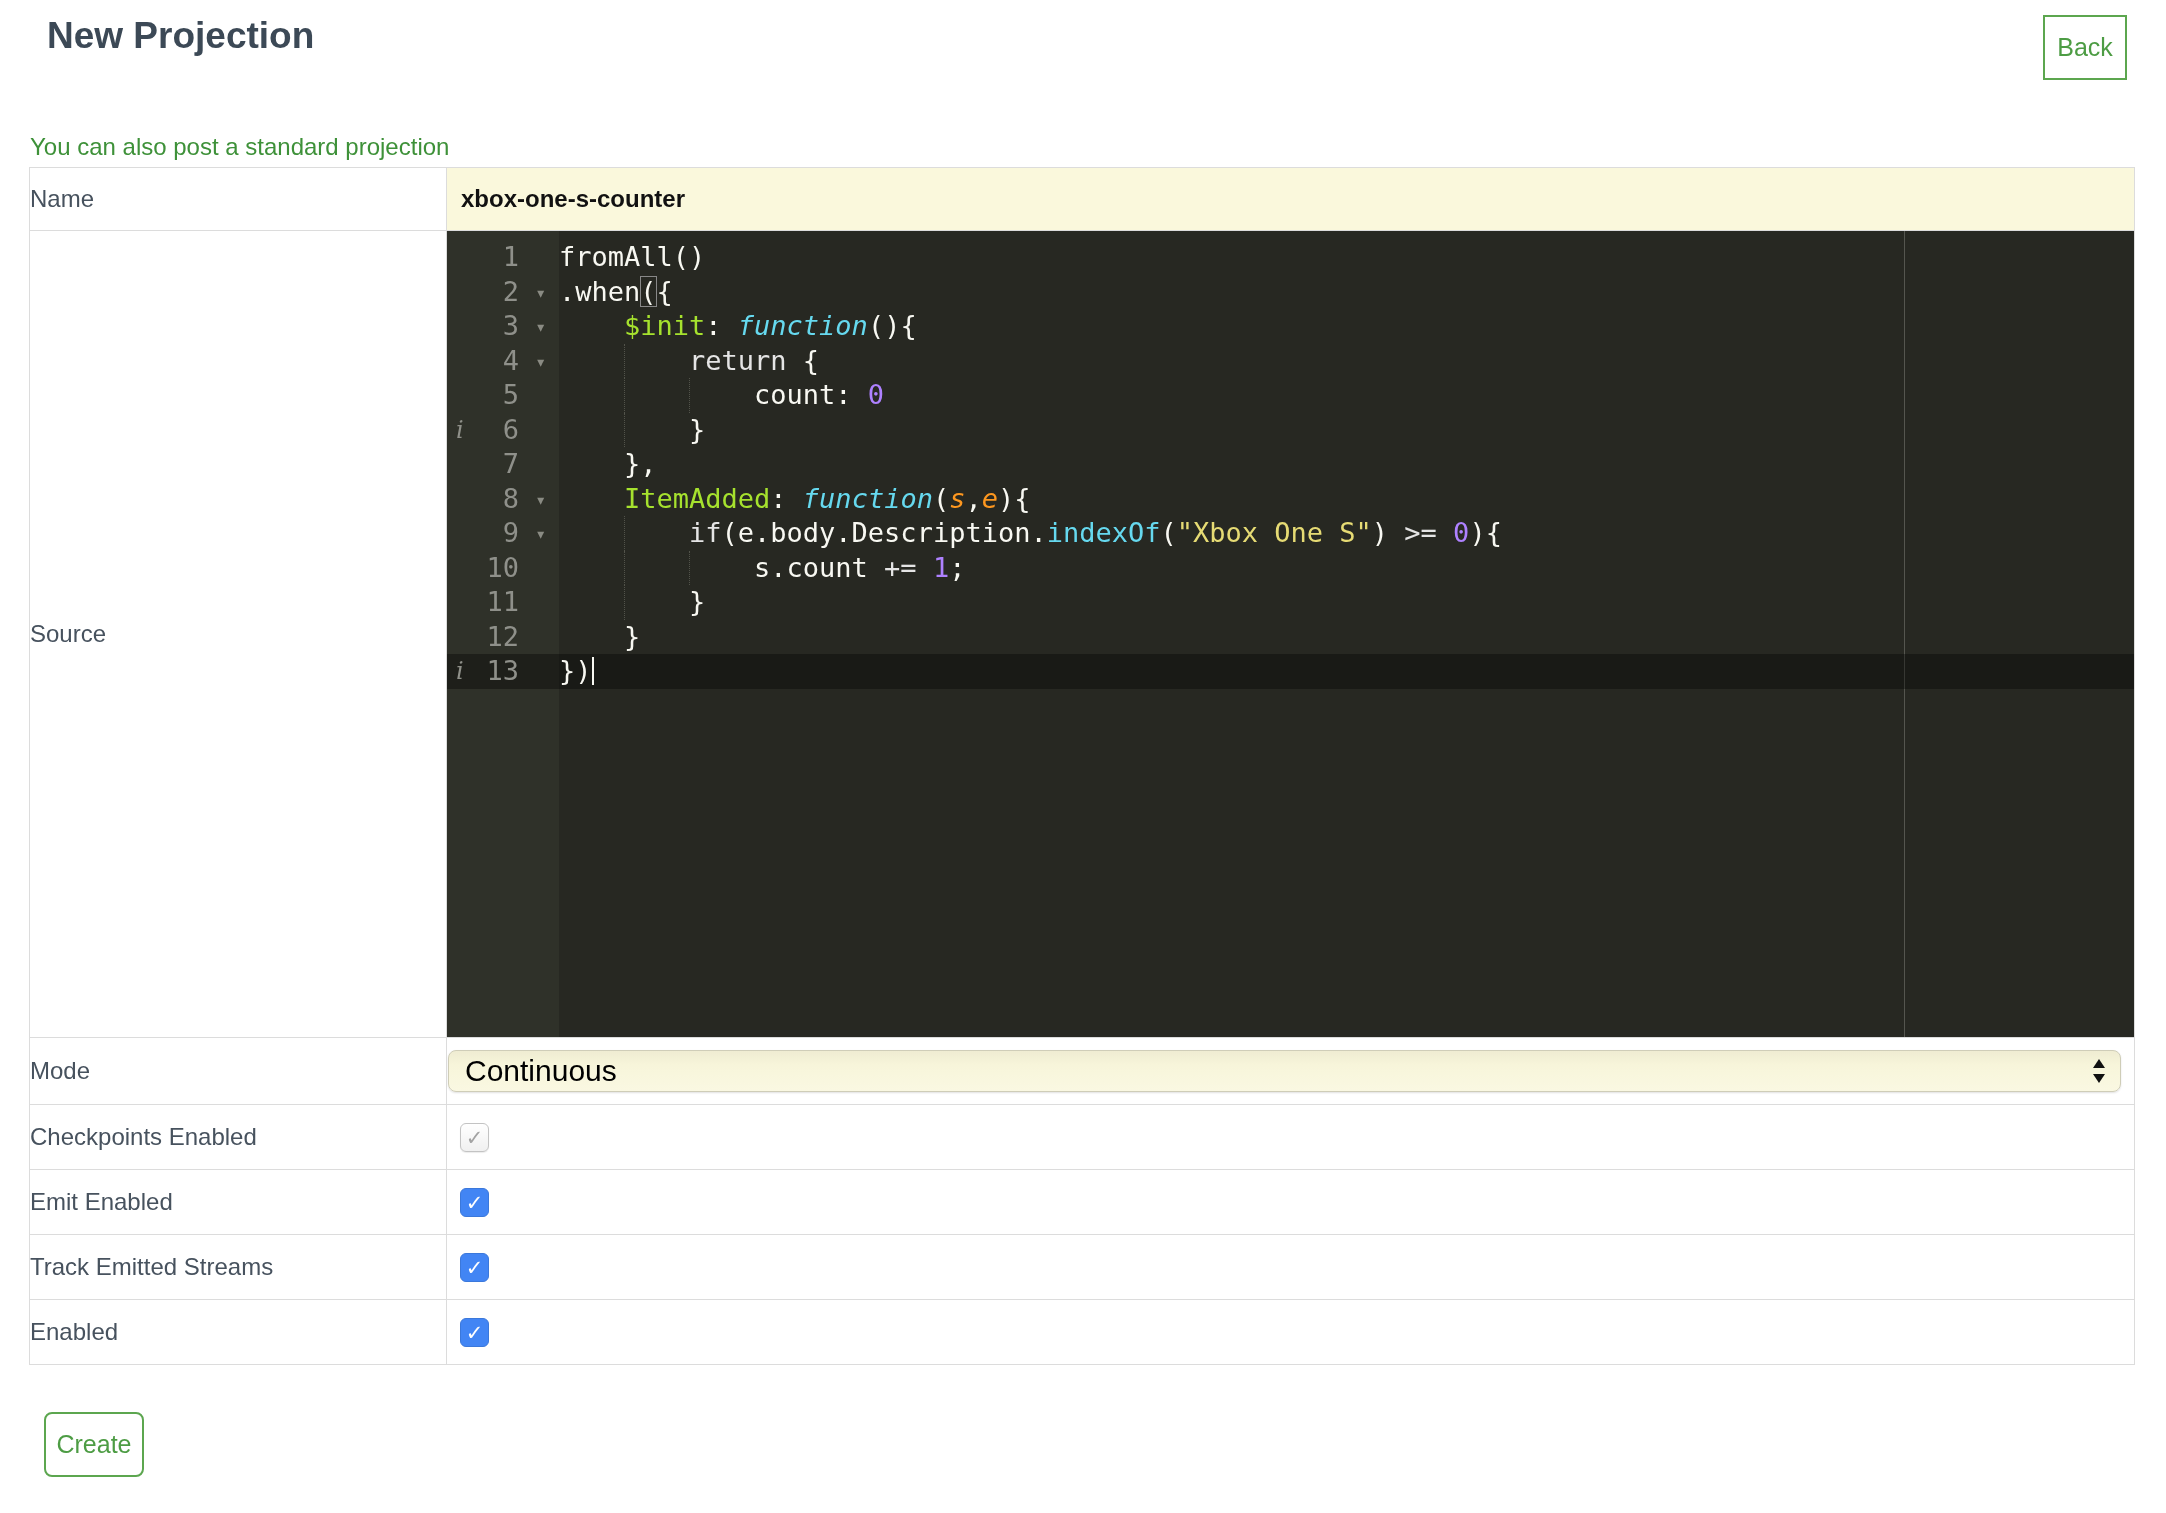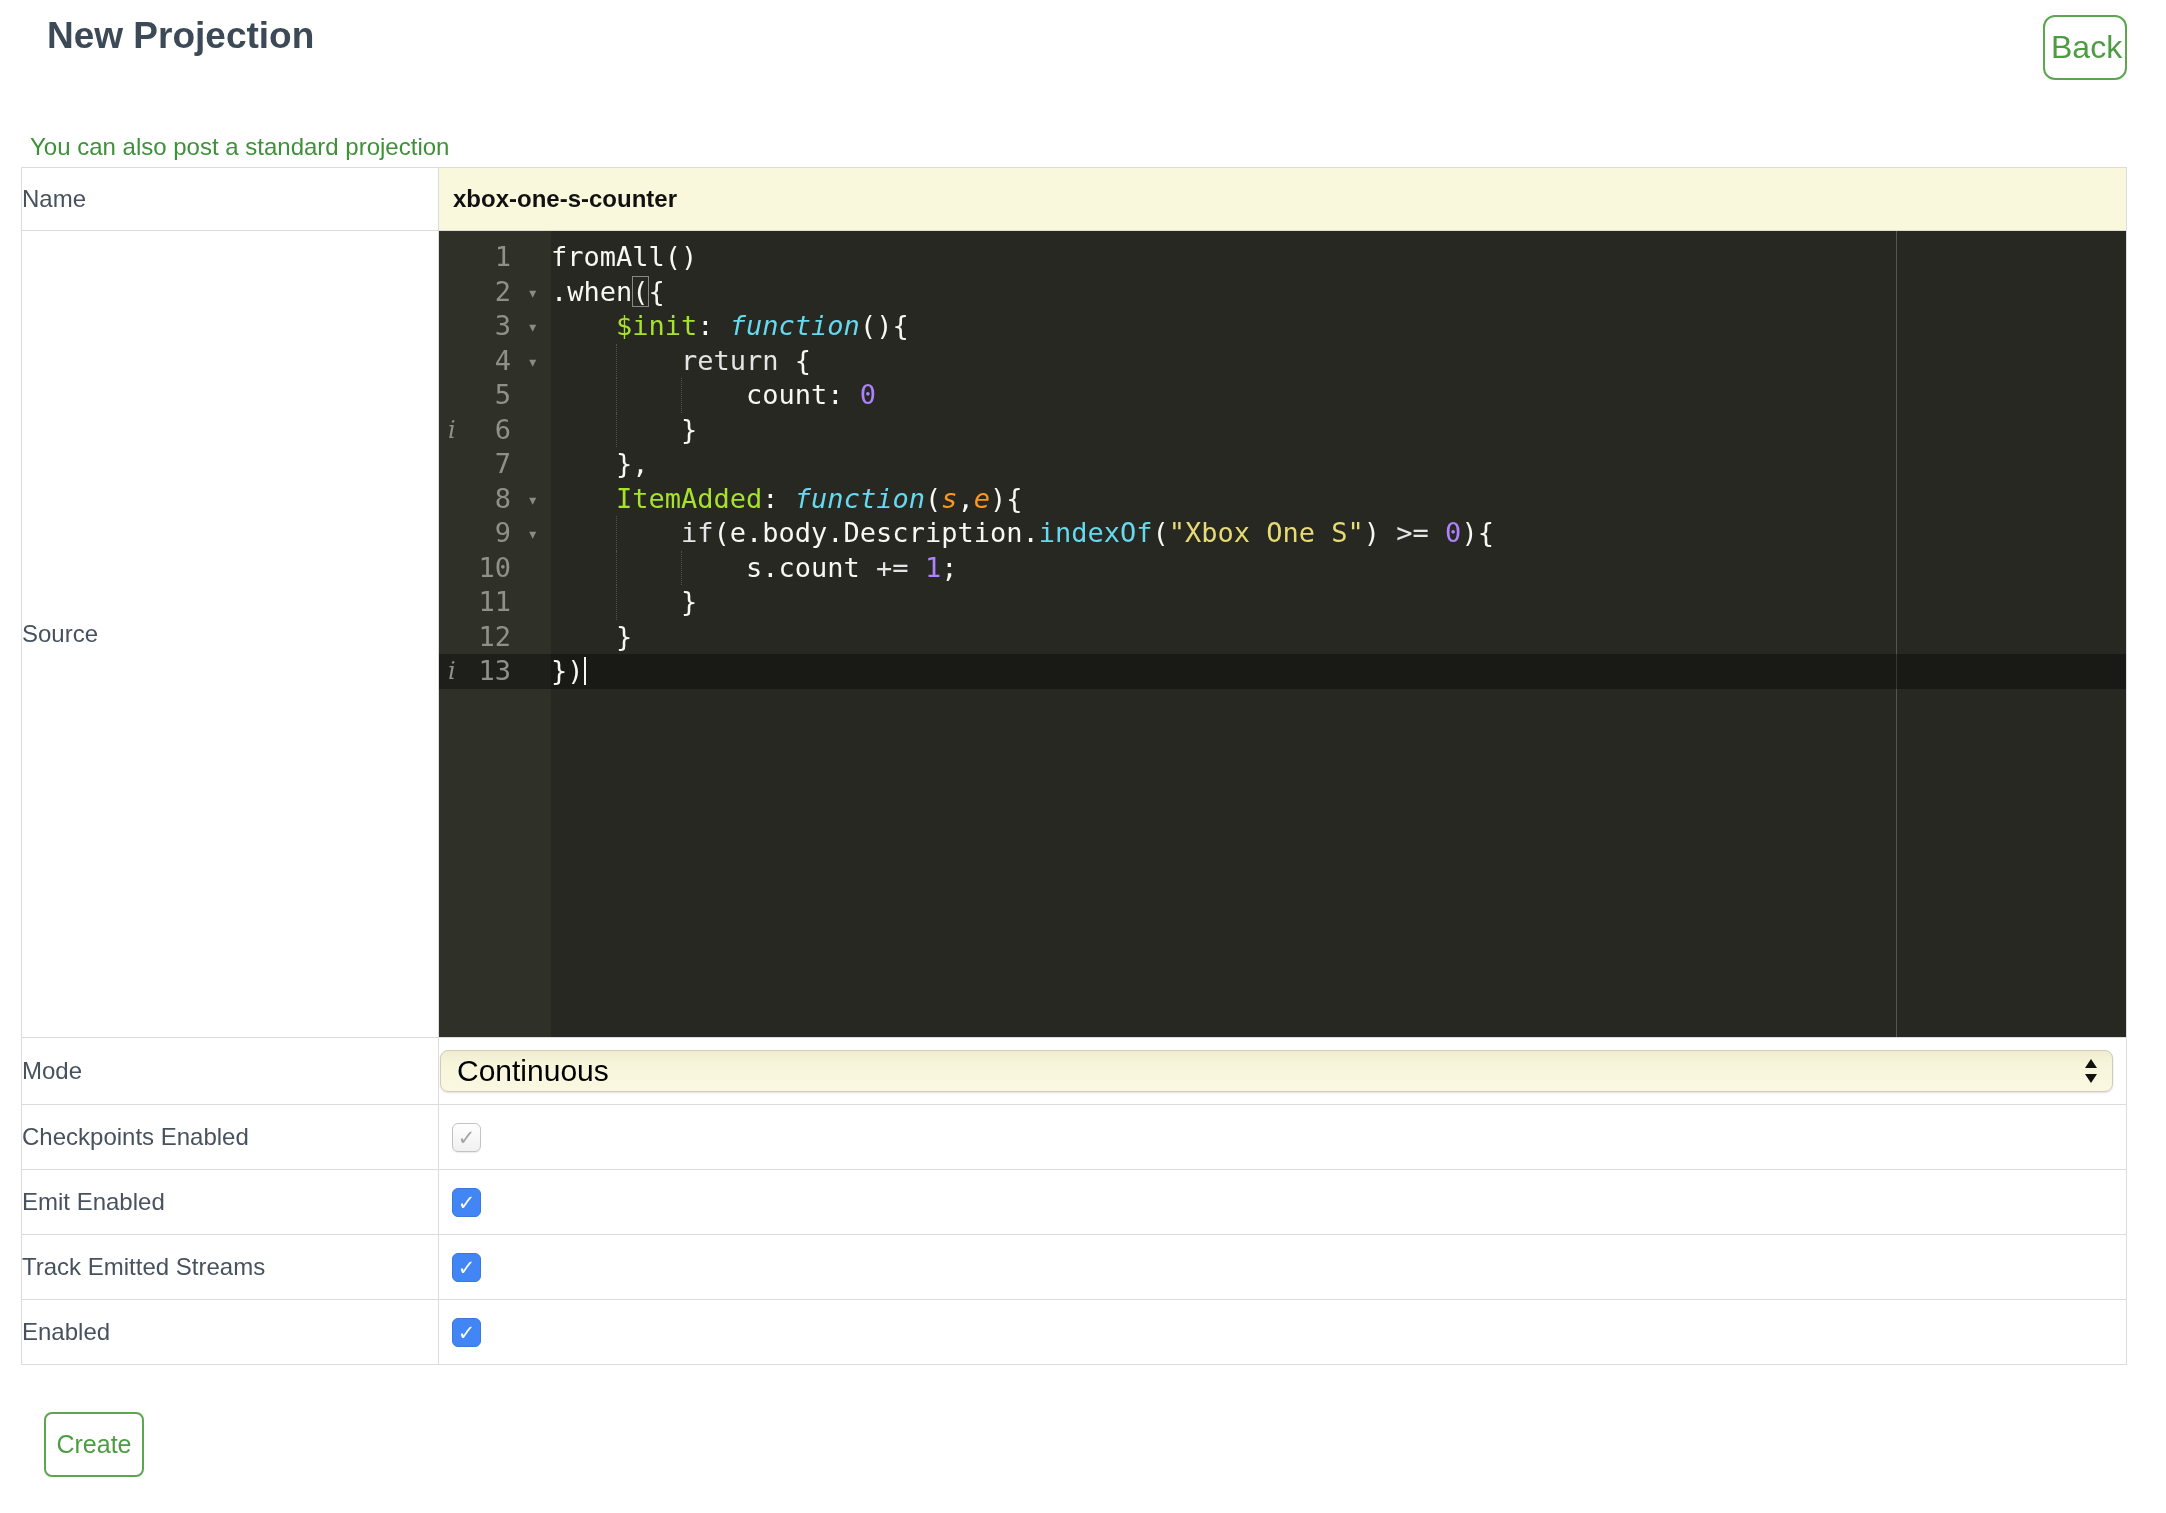--- a/index.html
+++ b/index.html
@@ -2,26 +2,26 @@
 <html><head>
 <meta charset="utf-8">
 <style>
   html,body{margin:0;padding:0;background:#ffffff;}
   body{font-family:"Liberation Sans","DejaVu Sans",sans-serif;color:#47525E;}
   .page{position:relative;width:2166px;height:1513px;background:#fff;overflow:hidden;}
 
   
   .page-title{margin:14px 0 0 47px;font-size:37px;line-height:44px;font-weight:bold;color:#3C4956;}
   .back-button{position:absolute;top:15px;right:39px;width:84px;height:65px;
-    background:#fff;border:2px solid #5CA64F;border-radius:12px;color:#4D9C44;
-    font-size:32px;font-family:inherit;cursor:pointer;}
+    background:#fff;border:2px solid #5CA64F;border-radius:0;color:#4D9C44;
+    font-size:25px;font-family:inherit;cursor:pointer;}
   .std-link{display:block;margin:75px 0 0 30px;font-size:24px;color:#3E9139;text-decoration:none;width:fit-content;}
 
   
-  table.form{border-collapse:collapse;table-layout:fixed;width:2106px;margin:6px 0 0 21px;}
+  table.form{border-collapse:collapse;table-layout:fixed;width:2106px;margin:6px 0 0 29px;}
   table.form td{border:1px solid #DCDCDC;vertical-align:middle;padding:0;}
   td.label-cell{padding-left:13px;font-size:24px;color:#47525E;background:#fff;}
   tr.row-name td{height:62px;}
   td.name-cell{background:#FAF8DC;}
   .name-input{width:100%;height:60px;border:none;outline:none;background:transparent;
     font-family:inherit;font-size:24px;color:#111;padding:0 0 0 14px;box-sizing:border-box;display:block;font-weight:bold;}
   td.source-cell{padding:14px 8px 9px 9px;}
   tr.row-mode td{height:66px;}
   tr.row-check td{height:64px;}
 

